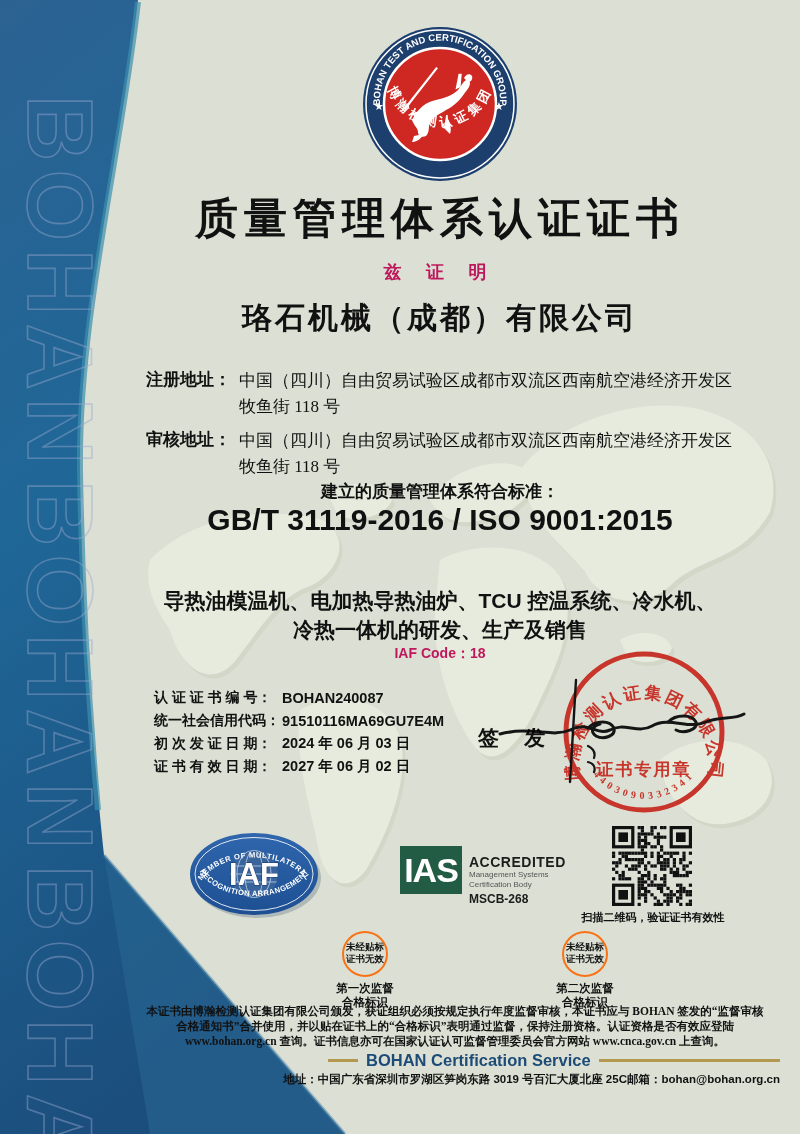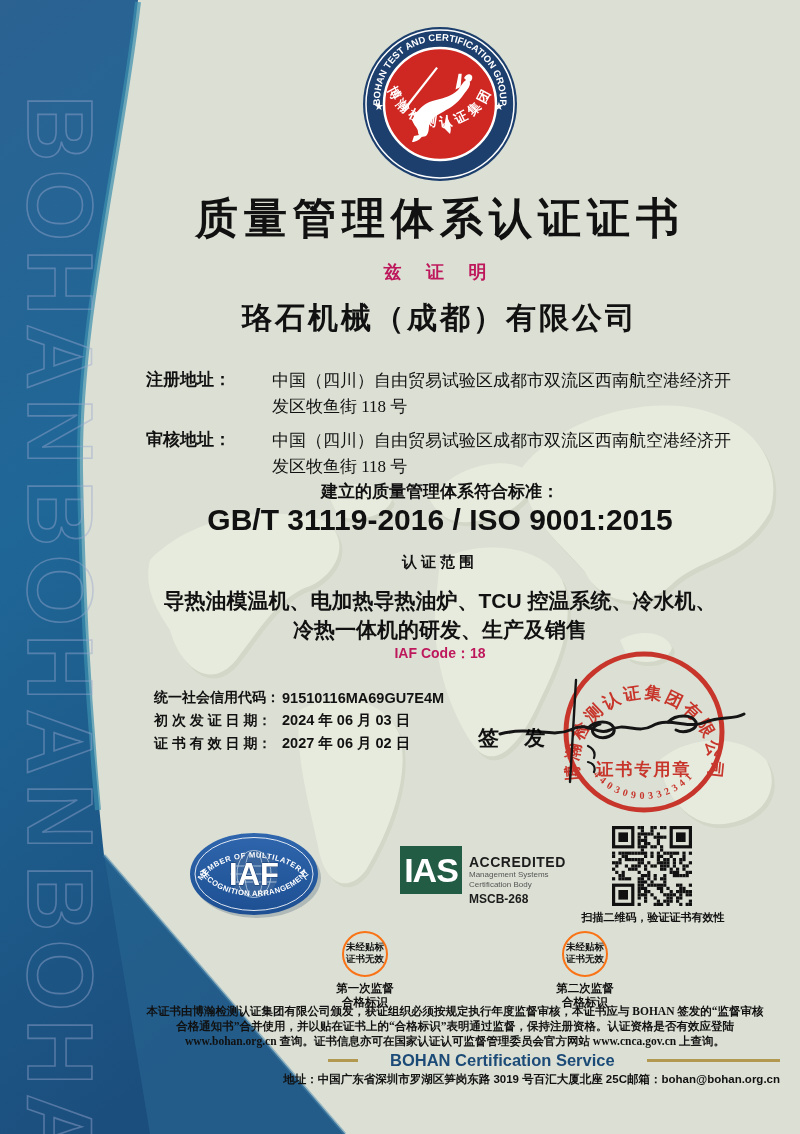--- a/index.html
+++ b/index.html
@@ -11,21 +11,21 @@
   .ctr{left:110px;width:660px;text-align:center;}
   
   .logo-svg{position:absolute;left:360px;top:24px;width:160px;height:160px;}
   .title{top:190px;font-size:43px;font-weight:bold;letter-spacing:6px;color:#111;}
   .subtitle{top:260px;font-size:18px;font-weight:bold;letter-spacing:10px;color:#be185d;}
   .company{top:298px;font-size:30px;font-weight:bold;letter-spacing:3px;color:#111;}
   
   .addr-block{left:146px;top:368px;width:590px;}
   .addr-row{display:flex;margin-bottom:9px;}
   .addr-label{font-weight:bold;font-size:17px;white-space:nowrap;margin-right:8px;color:#111;}
-  .addr-text{font-size:17px;line-height:1.5;color:#111;width:500px;margin-left:33px;}
+  .addr-text{font-size:17px;line-height:1.5;color:#111;width:500px;}
   
   .std-intro{top:480px;font-size:17px;font-weight:bold;color:#111;}
   .std-code{top:503px;font-size:30px;font-weight:bold;font-family:"Liberation Sans",sans-serif;color:#111;}
   .scope-label{top:553px;font-size:15px;font-weight:bold;letter-spacing:4px;color:#111;}
   .scope{top:586px;font-size:21px;font-weight:bold;line-height:1.4;font-family:"Liberation Sans",sans-serif;color:#111;}
   .iaf-code{top:645px;font-size:14px;font-weight:bold;font-family:"Liberation Sans",sans-serif;color:#be185d;}
   
   .cert-block{left:154px;top:686px;}
   .cert-row{display:flex;height:23px;align-items:center;font-family:"Liberation Sans",sans-serif;}
   .cert-label{font-weight:bold;font-size:14px;color:#111;width:118px;white-space:nowrap;}
@@ -46,21 +46,21 @@
   
   .sup{width:100px;text-align:center;}
   .sup1{left:315px;top:931px;} .sup2{left:535px;top:931px;}
   .sup-circle{width:42px;height:42px;border:2px solid #f97316;border-radius:50%;margin:0 auto;
               display:flex;flex-direction:column;align-items:center;justify-content:center;
               font-size:9.5px;font-weight:bold;color:#111;line-height:1.25;}
   .sup-label{margin-top:4px;font-size:11.5px;font-weight:bold;color:#111;line-height:1.25;}
   
   .fpara{left:130px;top:1004px;width:650px;text-align:center;font-size:11.5px;font-weight:bold;
          color:#111;line-height:15px;}
-  .service-row{left:328px;top:1051px;width:452px;display:flex;align-items:center;gap:24px;}
+  .service-row{left:328px;top:1051px;width:452px;display:flex;align-items:center;}
   .gold-line{height:2.5px;background:#b3984f;}
   .gl-left{width:30px;margin-right:8px;} .gl-right{flex:1;margin-left:8px;}
   .service-text{font-family:"Liberation Sans",sans-serif;font-weight:bold;font-size:16.5px;color:#1d4b78;white-space:nowrap;}
   .addr-line{left:335px;top:1072px;width:445px;display:flex;justify-content:flex-end;
              font-family:"Liberation Sans",sans-serif;font-weight:bold;font-size:11.5px;color:#111;white-space:nowrap;}
 </style>
 </head>
 <body>
 
 <div class="page">
@@ -141,28 +141,31 @@
         <span class="addr-text">中国（四川）自由贸易试验区成都市双流区西南航空港经济开发区牧鱼街 118 号</span>
       </div>
       <div class="addr-row">
         <span class="addr-label">审核地址：</span>
         <span class="addr-text">中国（四川）自由贸易试验区成都市双流区西南航空港经济开发区牧鱼街 118 号</span>
       </div>
     </div>
 
     <div class="abs ctr std-intro">建立的质量管理体系符合标准：</div>
     <div class="abs ctr std-code">GB/T 31119-2016 / ISO 9001:2015</div>
-    <div class="abs ctr scope-label">认证范围</div>
     <div class="abs ctr scope">
       <div>导热油模温机、电加热导热油炉、TCU 控温系统、冷水机、</div>
       <div>冷热一体机的研发、生产及销售</div>
     </div>
     <div class="abs ctr iaf-code">IAF Code：18</div>
 
     <div class="abs cert-block">
+      <div class="cert-row">
+        <span class="cert-label">认 证 证 书 编 号：</span>
+        <span class="cert-value">BOHAN240087</span>
+      </div>
       <div class="cert-row">
         <span class="cert-label">统一社会信用代码：</span>
         <span class="cert-value">91510116MA69GU7E4M</span>
       </div>
       <div class="cert-row">
         <span class="cert-label">初 次 发 证 日 期：</span>
         <span class="cert-value">2024 年 06 月 03 日</span>
       </div>
       <div class="cert-row">
         <span class="cert-label">证 书 有 效 日 期：</span>

